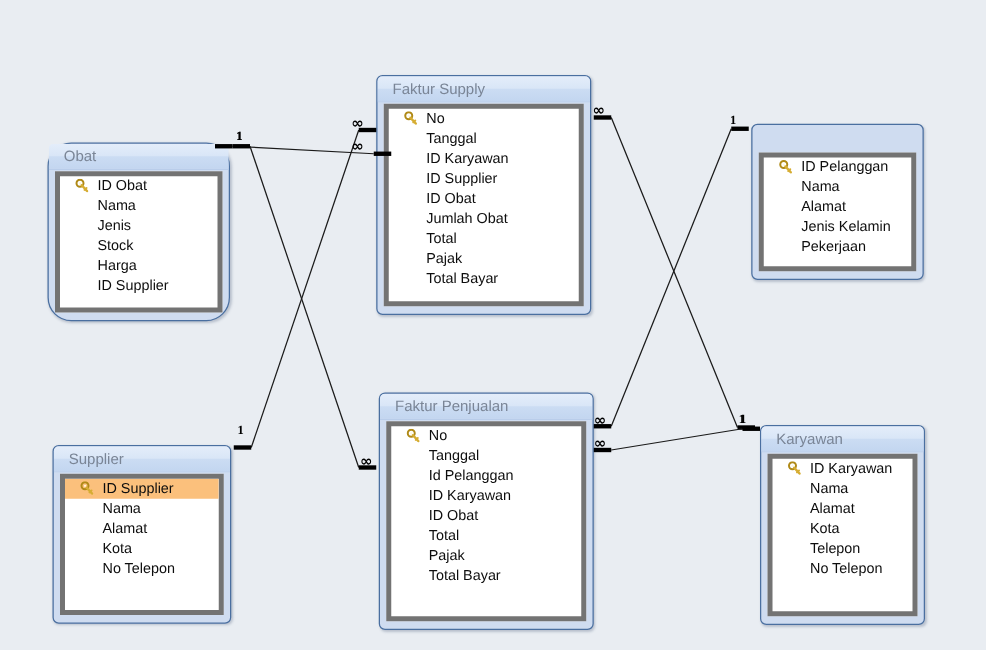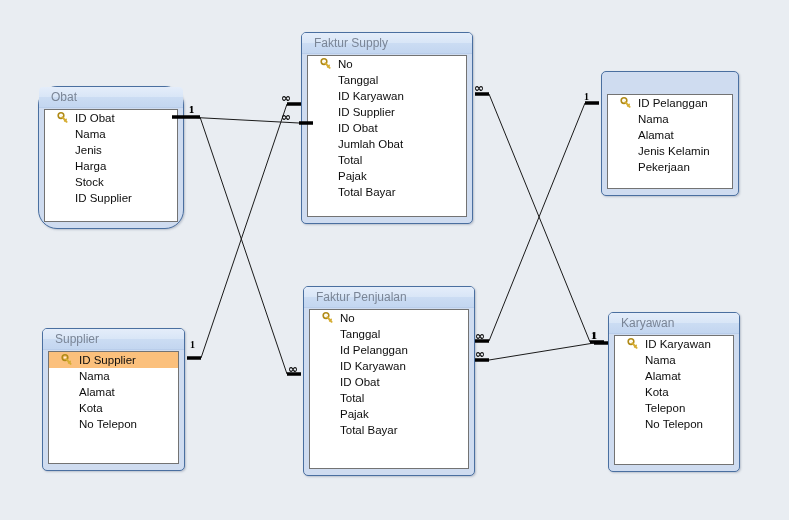--- a/index.html
+++ b/index.html
@@ -18,20 +18,21 @@
 
   
   .tbl {
     position: absolute;
     box-sizing: border-box;
     background: #cfdcf0;
     border: 1px solid #4a6fa0;
     border-radius: 5px;
     box-shadow: 1px 1px 2px rgba(60,80,110,.28);
     padding: 0;
+    margin-top: 28px;
   }
   .tbl-title {
     height: 20px;
     line-height: 20px;
     padding-left: 12px;
     font-size: 12px;
     color: #7a8596;
     background: linear-gradient(to bottom, #e4edfa 0%, #d9e6f7 48%, #cbdcf3 52%, #c3d6f0 100%);
     border-top-left-radius: 4px;
     border-top-right-radius: 4px;
@@ -39,21 +40,21 @@
     white-space: nowrap;
     overflow: hidden;
   }
   .tbl-body {
     position: absolute;
     left: 5px;
     right: 5px;
     top: 22px;
     bottom: 6px;
     background: #ffffff;
-    border: 1px solid #737373;
+    border: 4px solid #737373;
     overflow: hidden;
   }
   .field {
     position: relative;
     height: 16px;
     line-height: 16px;
     padding-left: 30px;
     font-size: 11.5px;
     color: #0d0d0d;
     white-space: nowrap;
@@ -102,22 +103,22 @@
         <div class="tbl-title">Obat</div>
         <div class="tbl-body">
           <div class="field"><span class="keyicon"><svg viewBox="0 0 12 12" width="12" height="12">
                 <circle cx="4" cy="3.6" r="2.8" fill="none" stroke="#b08a17" stroke-width="1.6"></circle>
                 <circle cx="4" cy="3.6" r="0.9" fill="#fff8dc"></circle>
                 <path d="M5.4 5.2 L9.6 9.8" stroke="#d6ad33" stroke-width="2" stroke-linecap="round"></path>
                 <path d="M7.6 8.9 L9.2 7.4" stroke="#d6ad33" stroke-width="1.6" stroke-linecap="round"></path>
               </svg></span><span>ID Obat</span></div>
           <div class="field"><span>Nama</span></div>
           <div class="field"><span>Jenis</span></div>
+          <div class="field"><span>Stock</span></div>
           <div class="field"><span>Harga</span></div>
-          <div class="field"><span>Stock</span></div>
           <div class="field"><span>ID Supplier</span></div>
         </div>
       </div>
       <div class="tbl" style="left: 301px; top: 32px; width: 172px; height: 192px;">
         <div class="tbl-title">Faktur Supply</div>
         <div class="tbl-body">
           <div class="field"><span class="keyicon"><svg viewBox="0 0 12 12" width="12" height="12">
                 <circle cx="4" cy="3.6" r="2.8" fill="none" stroke="#b08a17" stroke-width="1.6"></circle>
                 <circle cx="4" cy="3.6" r="0.9" fill="#fff8dc"></circle>
                 <path d="M5.4 5.2 L9.6 9.8" stroke="#d6ad33" stroke-width="2" stroke-linecap="round"></path>

